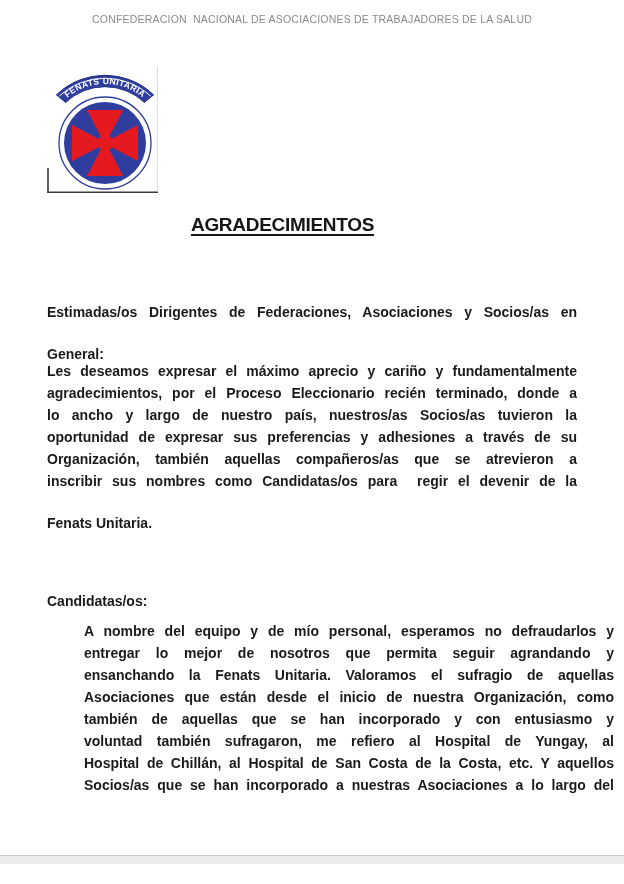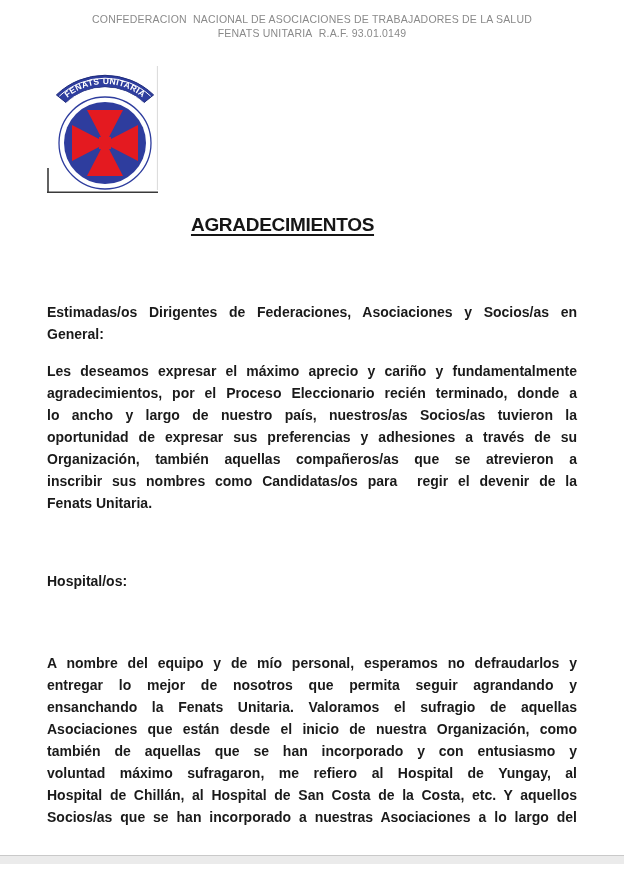--- a/index.html
+++ b/index.html
@@ -42,39 +42,38 @@
     color:#1a1a1a;
   }
   .tl{
     height:22px;line-height:22px;
     text-align:justify;
     text-align-last:justify;
     text-justify:inter-word;
     white-space:normal;
     overflow:visible;
   }
-  .tl-last{text-align-last:left;}
+  .tl-last{text-align-last:left;margin-top:20px;}
   .p-salutation{top:301px;}
   .p-thanks{top:360px;}
   .p-salutation2{top:570px;}
-  .p-body2{top:652px;}
+  .p-body2{top:620px;margin-left:37px;}
   .page-edge-strip{
     position:absolute;left:0;bottom:0;width:624px;height:8px;
     background:#ebebeb;
     border-top:1px solid #c9c9c9;
   }
 </style>
 </head>
 <body>
 
 <div class="page">
 
   <div class="doc-header">
     <div>CONFEDERACION&nbsp; NACIONAL DE ASOCIACIONES DE TRABAJADORES DE LA SALUD</div>
-    <div>FENATS UNITARIA&nbsp; R.A.F. 93.01.0149</div>
   </div>
 
   <div class="logo-frame">
     <svg width="111" height="131" viewBox="0 0 111 131">
 
       <line x1="110.4" y1="4" x2="110.4" y2="128" stroke="#d9d9d9" stroke-width="1"></line>
 
       <g fill="#2e3d9e">
 
         <path d="M 9.4,32.9 A 70,70 0 0 1 106.6,32.9 L 96.9,40.7 A 56,56 0 0 0 19.1,40.7 Z" stroke="#1f2c7c" stroke-width="1"></path>
@@ -118,29 +117,29 @@
       <div class="tl">Les deseamos expresar el máximo aprecio y cariño y fundamentalmente</div>
       <div class="tl">agradecimientos, por el Proceso Eleccionario recién terminado, donde a</div>
       <div class="tl">lo ancho y largo de nuestro país, nuestros/as Socios/as tuvieron la</div>
       <div class="tl">oportunidad de expresar sus preferencias y adhesiones a través de su</div>
       <div class="tl">Organización, también aquellas compañeros/as que se atrevieron a</div>
       <div class="tl">inscribir sus nombres como Candidatas/os para&nbsp; regir el devenir de la</div>
       <div class="tl tl-last">Fenats Unitaria.</div>
     </div>
 
   <div class="para p-salutation2">
-      <div class="tl tl-last">Hospital/os:</div>
+      <div class="tl tl-last">Candidatas/os:</div>
     </div>
 
   <div class="para p-body2">
       <div class="tl">A nombre del equipo y de mío personal, esperamos no defraudarlos y</div>
       <div class="tl">entregar lo mejor de nosotros que permita seguir agrandando y</div>
       <div class="tl">ensanchando la Fenats Unitaria. Valoramos el sufragio de aquellas</div>
       <div class="tl">Asociaciones que están desde el inicio de nuestra Organización, como</div>
       <div class="tl">también de aquellas que se han incorporado y con entusiasmo y</div>
-      <div class="tl">voluntad máximo sufragaron, me refiero al Hospital de Yungay, al</div>
+      <div class="tl">voluntad también sufragaron, me refiero al Hospital de Yungay, al</div>
       <div class="tl">Hospital de Chillán, al Hospital de San Costa de la Costa, etc. Y aquellos</div>
       <div class="tl">Socios/as que se han incorporado a nuestras Asociaciones a lo largo del</div>
     </div>
 
   <div class="page-edge-strip"></div>
 
 </div>
 
 </body></html>

